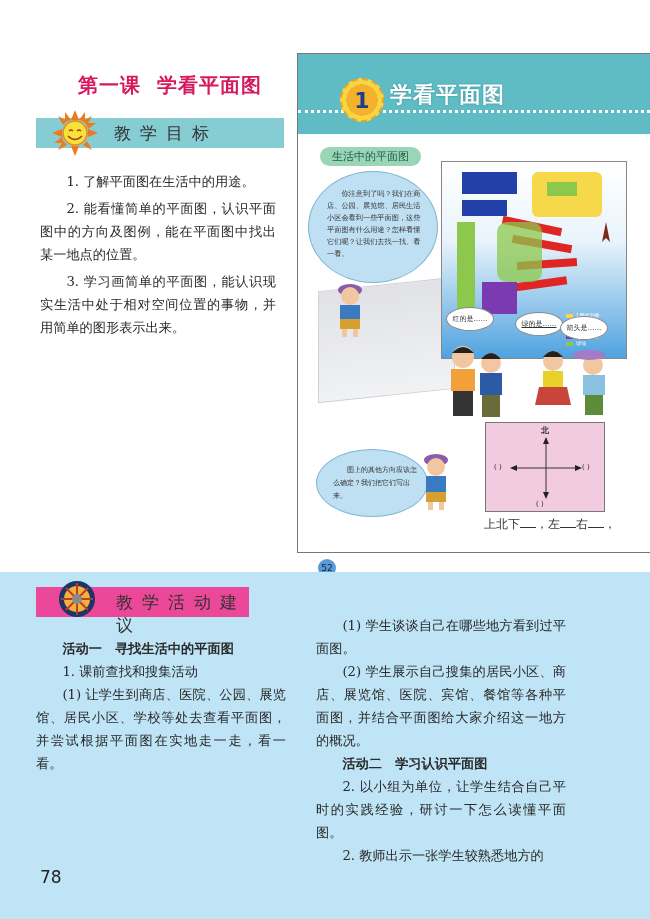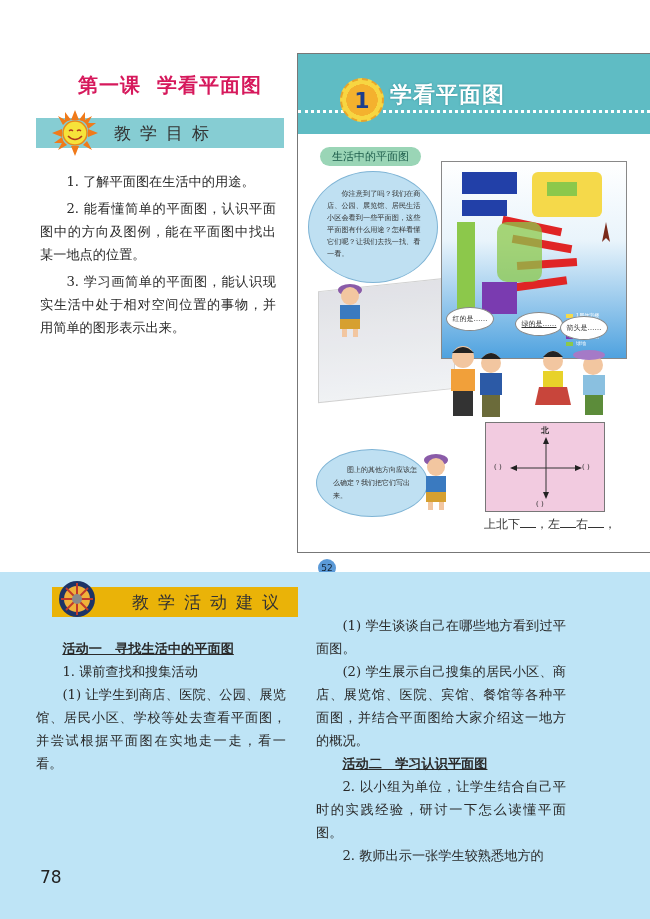--- a/index.html
+++ b/index.html
@@ -31,27 +31,27 @@
   .billboard { left:20px; top:230px; width:135px; height:110px; background:linear-gradient(180deg,#dcdde2,#eef0f3); transform:skewY(-6deg); border:1px solid #c9c9c9; opacity:.85; }
   .speech { position:absolute; background:#fff; border:1px solid #888; border-radius:50%; font-size:7px; color:#333; display:flex; align-items:center; justify-content:center; }
   .bubble2 { left:18px; top:395px; width:112px; height:68px; border-radius:50%; background:#bfe0f2; border:1.5px solid #7fb4d5; box-sizing:border-box; }
   .bubble2 .txt { position:absolute; left:16px; top:14px; width:84px; font-size:7px; line-height:13px; color:#333; text-indent:2em; }
   .compass-box { left:187px; top:368px; width:120px; height:90px; background:#f2cbe0; border:1px solid #777; box-sizing:border-box; }
   .fill-line { left:186px; top:462px; font-size:12px; color:#333; }
   .fill-line u { display:inline-block; width:16px; border-bottom:1px solid #333; height:7px; text-decoration:none; }
   .p52 { left:20px; top:470px; width:18px; height:18px; border-radius:50%; background:#5b9ad8; color:#123; font-size:9px; display:flex; align-items:center; justify-content:center; font-family:"DejaVu Sans", sans-serif;margin-top:35px; }
   
   .bottom { left:0; top:572px; width:650px; height:347px; background:#bee4f6; }
-  .act-bar { left:52px; top:587px; width:246px; height:30px; background:#eab308; }
+  .act-bar { left:36px; top:587px; width:213px; height:30px; background:#ec4899; }
   .act-bar .label { position:absolute; left:80px; top:4px; font-size:17px; letter-spacing:9px; color:#333; font-family:"DejaVu Sans", sans-serif; }
   .wheel { left:58px; top:580px; width:38px; height:38px; border-radius:50%; background:#1d3466; }
   .col { font-size:13.2px; line-height:23px; width:250px; }
   .col p { margin:0; text-align:justify; }
   .col p.ind { text-indent:2em; }
-  .col b { font-weight:bold;text-decoration:underline; }
+  .col b { font-weight:bold; }
   .colL { left:36px; top:637px; }
   .colR { left:316px; top:614px; }
   .pnum { left:40px; top:867px; font-size:17px; color:#222; font-family:"DejaVu Sans", sans-serif; }
 </style>
 </head>
 <body>
 
 <div class="abs lesson-title">
   <span>第一课</span><span class="gap"></span><span>学看平面图</span>
 </div>

